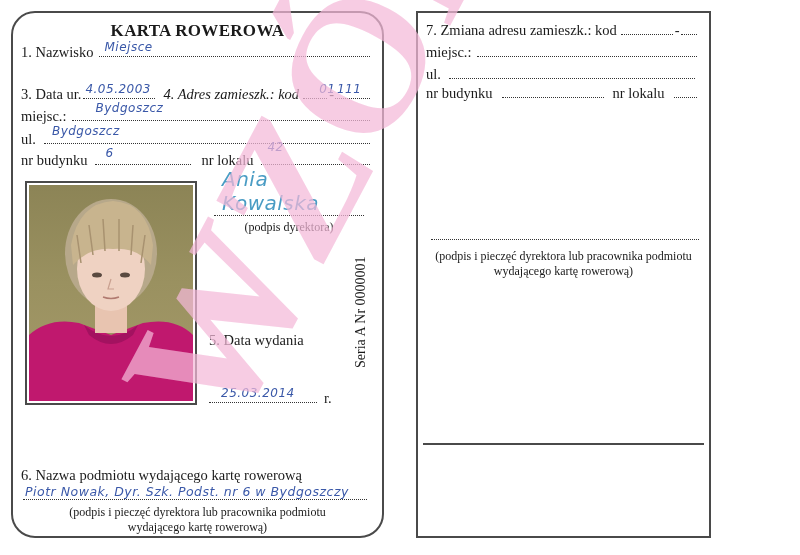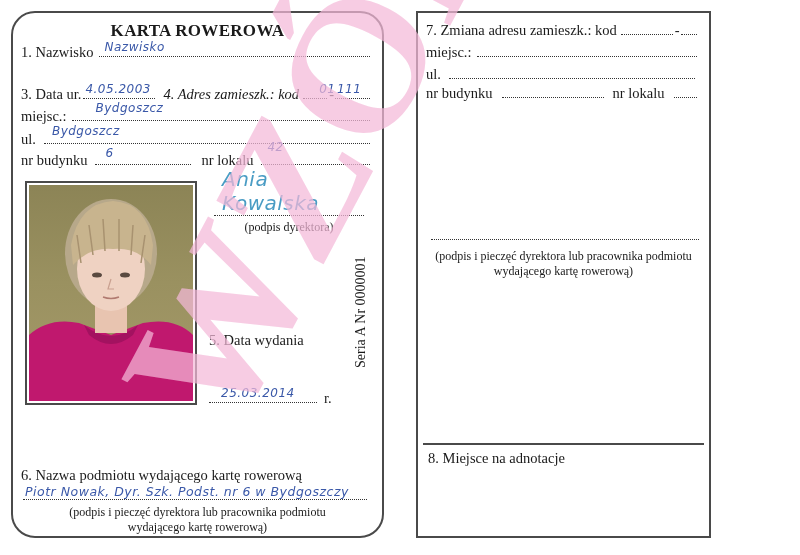--- a/index.html
+++ b/index.html
@@ -27,21 +27,21 @@
 </style>
 </head>
 <body>
 
 <div id="left-card" class="card">
   <div class="title">KARTA ROWEROWA</div>
 
   <div class="row" style="left:8px; right:10px; top:30px;">
     <span>1. Nazwisko</span>
     <span class="dots" style="margin-left:5px;">
-        <span class="hw">Nazwisko</span>
+        <span class="hw">Miejsce</span>
       </span>
   </div>
 
 
   <div class="row" style="left:8px; right:10px; top:72px;">
     <span>3. Data ur.</span>
     <span class="dots" style="flex:0 0 72px; ">
         <span class="hw" style="left:2px;">4.05.2003</span>
       </span>
     <span style="margin-left:6px;font-style:italic;">4. Adres zamieszk.: kod</span>
@@ -147,20 +147,19 @@
     <span class="dots" style="flex:0 0 102px; margin-left:10px;"></span>
     <span style="margin-left:6px;">nr lokalu</span>
     <span class="dots" style="margin-left:10px;"></span>
   </div>
 
   <div style="position:absolute; left:13px; right:10px; top:226px; border-bottom:1.5px dotted #333;"></div>
   <div class="caption" style="left:0; right:0; top:236px;">(podpis i pieczęć dyrektora lub pracownika podmiotu</div>
   <div class="caption" style="left:0; right:0; top:251px;">wydającego kartę rowerową)</div>
 
   <div class="divider"></div>
-  <div class="row" style="left:10px; top:436px;">8. Miejsce na adnotacje</div>
 </div>
 
 <svg class="watermark" viewBox="0 0 800 555">
   <g transform="translate(230,440) rotate(-62)" fill="#f4b8d8" fill-opacity="0.72">
     <text x="0" y="0" font-family="Liberation Serif, serif" font-weight="bold" font-size="190">WZÓR</text>
   </g>
 </svg>
 
 </body></html>

